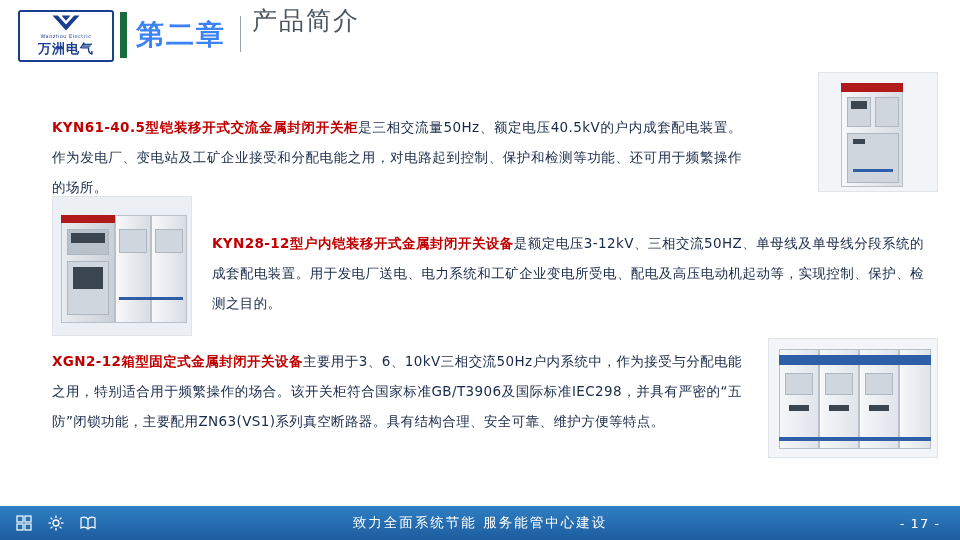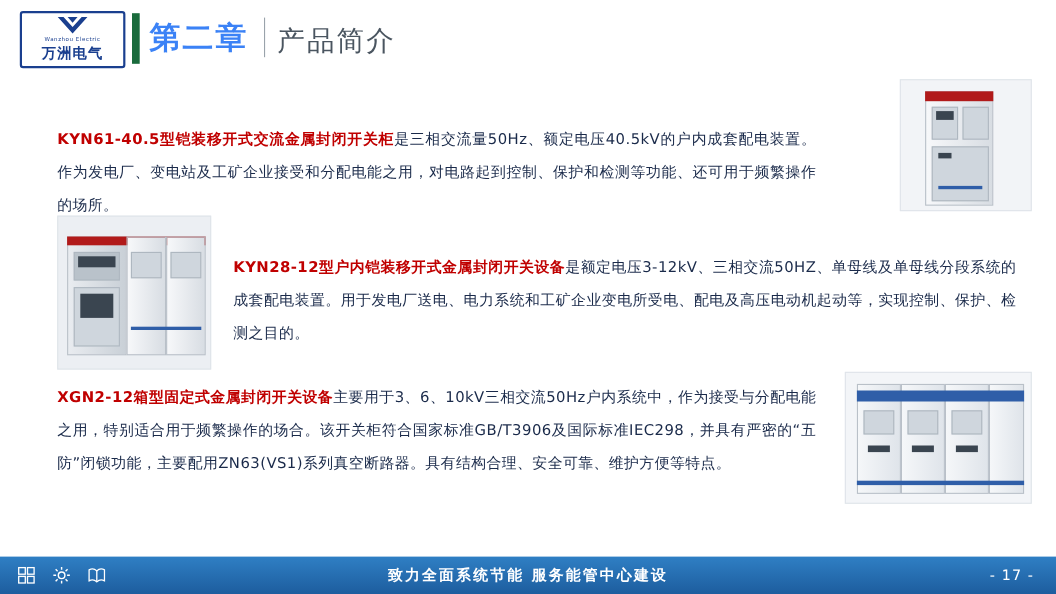--- a/index.html
+++ b/index.html
@@ -78,21 +78,21 @@
     position: absolute;
     left: 240px;
     top: 16px;
     width: 1px;
     height: 36px;
     background: #9aa3ab;
   }
   .chapter-sub {
     position: absolute;
     left: 252px;
-    top: 20px;
+    top: 4px;
     font-size: 25px;
     color: #4a5560;
     letter-spacing: 2px;
   }
 
   .header-badge {
     position: absolute;
     right: 18px;
     top: 12px;
     width: 276px;
@@ -189,21 +189,20 @@
     height: 16px;
     color: #ffffff;
     display: block;
   }
   .footer-center {
     width: 100%;
     text-align: center;
     color: #ffffff;
     font-size: 13.5px;
     letter-spacing: 2px;
-    font-weight: bold;
   }
   .footer-page {
     position: absolute;
     right: 20px;
     color: #ffffff;
     font-size: 13px;
     letter-spacing: 1px;
   }
 </style>
 </head>

